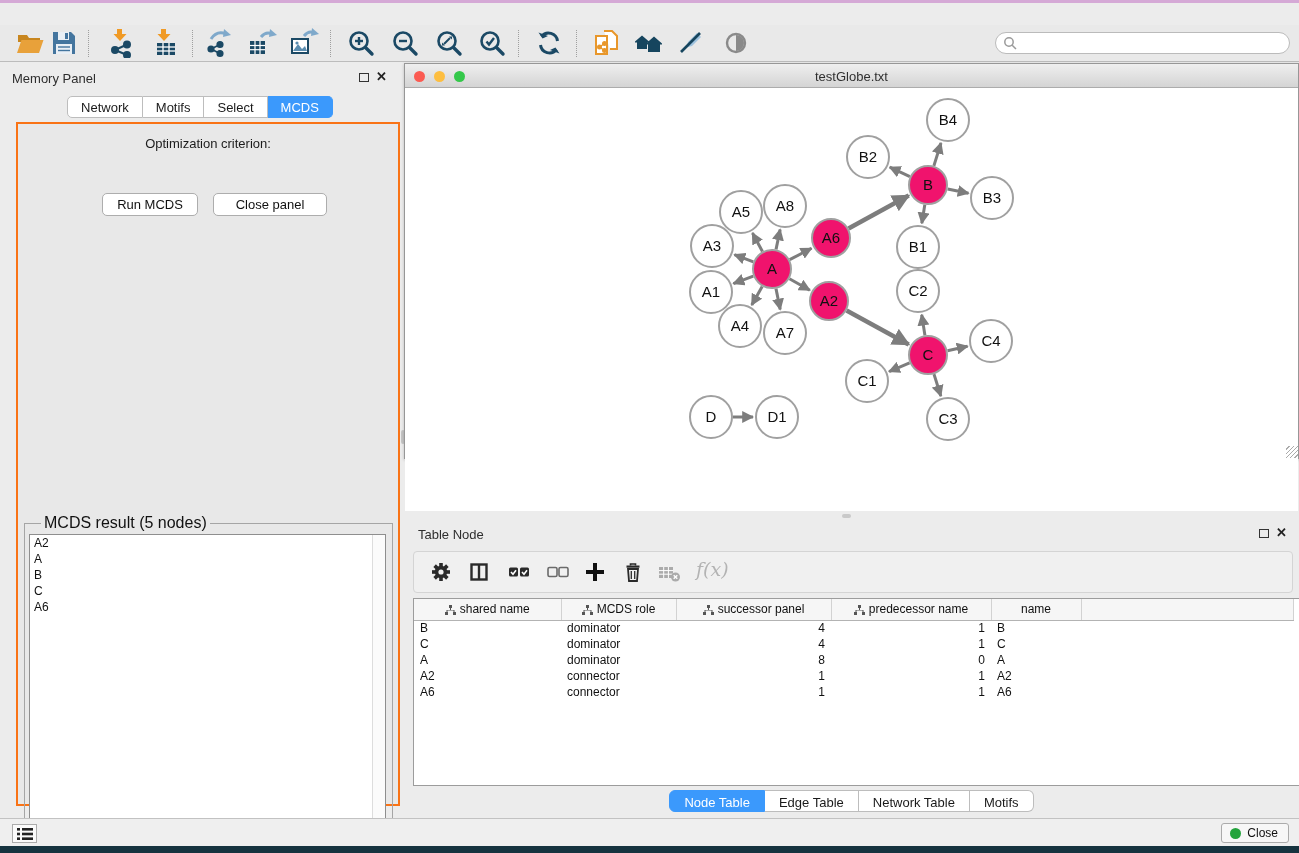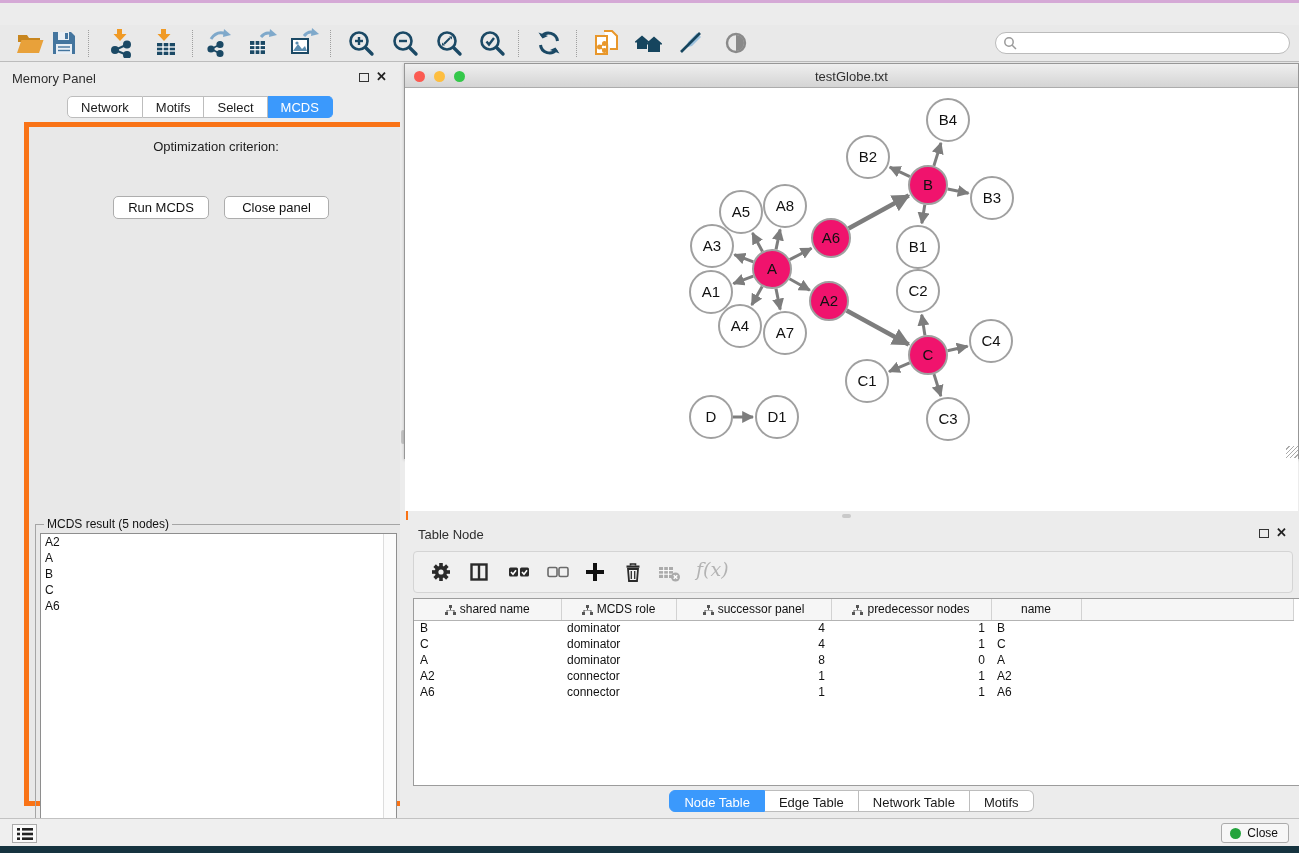--- a/index.html
+++ b/index.html
@@ -35,31 +35,31 @@
   .close-btn { position:absolute; font-size:13px; font-weight:bold; color:#222; background:none; border:none; cursor:pointer; line-height:10px; }
   .control-panel .float-btn { left:359px; top:11px; }
   .control-panel .close-btn { left:376px; top:10px; }
 
   .cp-tabs { position:absolute; left:0; top:34px; width:100%; display:flex; justify-content:center; }
   .cp-tab { height:22px; padding:3px 13px 0; font-size:13px; color:#1A1A1A; background:#FFF; border:1px solid #BDBDBD; border-left:none; cursor:pointer; }
   .cp-tab:first-child { border-left:1px solid #BDBDBD; border-radius:5px 0 0 5px; }
   .cp-tab:last-child { border-radius:0 5px 5px 0; }
   .cp-tab.active { background:#3B99FC; border-color:#3B99FC; color:#FFF; }
 
-  .cp-inner { position:absolute; left:24px; top:60px; width:384px; height:684px; background:#E8E8E8; border:5px solid #f97316;padding-left:24px; }
+  .cp-inner { position:absolute; left:16px; top:60px; width:384px; height:684px; background:#E8E8E8; border:2px solid #f97316;padding-left:24px; }
   .opt-label { position:absolute; left:0; top:12px; width:100%; text-align:center; font-size:13px; color:#1C1C1C; }
   .dropdown { position:absolute; left:35px; top:33px; width:313px; height:24px; background:#FFF; border:1px solid #B4B4B4; border-radius:5px; cursor:pointer; }
   .dropdown .val { position:absolute; left:10px; top:4px; font-size:13px; color:#111; }
   .dropdown .stepper { position:absolute; right:1px; top:1px; width:21px; height:20px; border-radius:4px; background:linear-gradient(#6FB1FB,#3E8BF8); display:flex; flex-direction:column; align-items:center; justify-content:center; color:#FFF; font-size:7px; line-height:6px; }
   .btn { position:absolute; height:23px; background:#FFF; border:1px solid #ADADAD; border-radius:5px; font-size:13px; color:#111; cursor:pointer; font-family:"Liberation Sans",sans-serif; }
   .btn.run { left:84px; top:69px; width:96px; }
-  .btn.closep { left:195px; top:69px; width:105px; }
+  .btn.closep { left:195px; top:69px; width:114px; }
 
   .result-fieldset { position:absolute; left:6px; top:390px; width:369px; height:346px; border:1px solid #A5A5A5; }
-  .result-fieldset legend { font-size:12px; color:#111; padding:0 3px; margin-left:8px; }
+  .result-fieldset legend { font-size:16px; color:#111; padding:0 3px; margin-left:16px; }
   .result-list { position:absolute; left:4px; top:2px; width:357px; height:326px; background:#FFF; border:1px solid #8E8E8E; overflow:hidden; }
   .result-scroll { position:absolute; right:0; top:0; width:13px; height:100%; background:#FBFBFB; border-left:1px solid #DDD; }
   .list-item { font-size:12px; line-height:16px; padding-left:4px; color:#111; }
 
   
   .vsplit { position:absolute; left:400px; top:62px; width:6px; height:756px; background:#ECECEC; cursor:col-resize; }
   .vsplit .grip { position:absolute; left:1px; top:368px; width:4px; height:14px; background:#C4C4C4; border-radius:2px; }
   .right-area { position:absolute; left:404px; top:62px; width:895px; height:756px; }
 
   
@@ -533,21 +533,21 @@
                       <path d="M5 3v2H1.5v2h1V5.6h6V7h1V5H6V3z"></path>
                     </g>
                   </svg><span class="hlabel">successor panel</span></th>
                 <th><svg width="11" height="11" viewBox="0 0 11 11">
                     <g fill="#555">
                       <rect x="4" y="0" width="3" height="3"></rect>
                       <rect x="0" y="7" width="3" height="3"></rect>
                       <rect x="8" y="7" width="3" height="3"></rect>
                       <path d="M5 3v2H1.5v2h1V5.6h6V7h1V5H6V3z"></path>
                     </g>
-                  </svg><span class="hlabel">predecessor nodes</span></th>
+                  </svg><span class="hlabel">predecessor name</span></th>
                 <th><span class="hlabel">name</span></th>
                 <th></th>
               </tr>
             </thead>
           <tbody id="nt-body">
               <tr>
                 <td class="al">B</td>
                 <td class="al">dominator</td>
                 <td class="ar">4</td>
                 <td class="ar">1</td>

